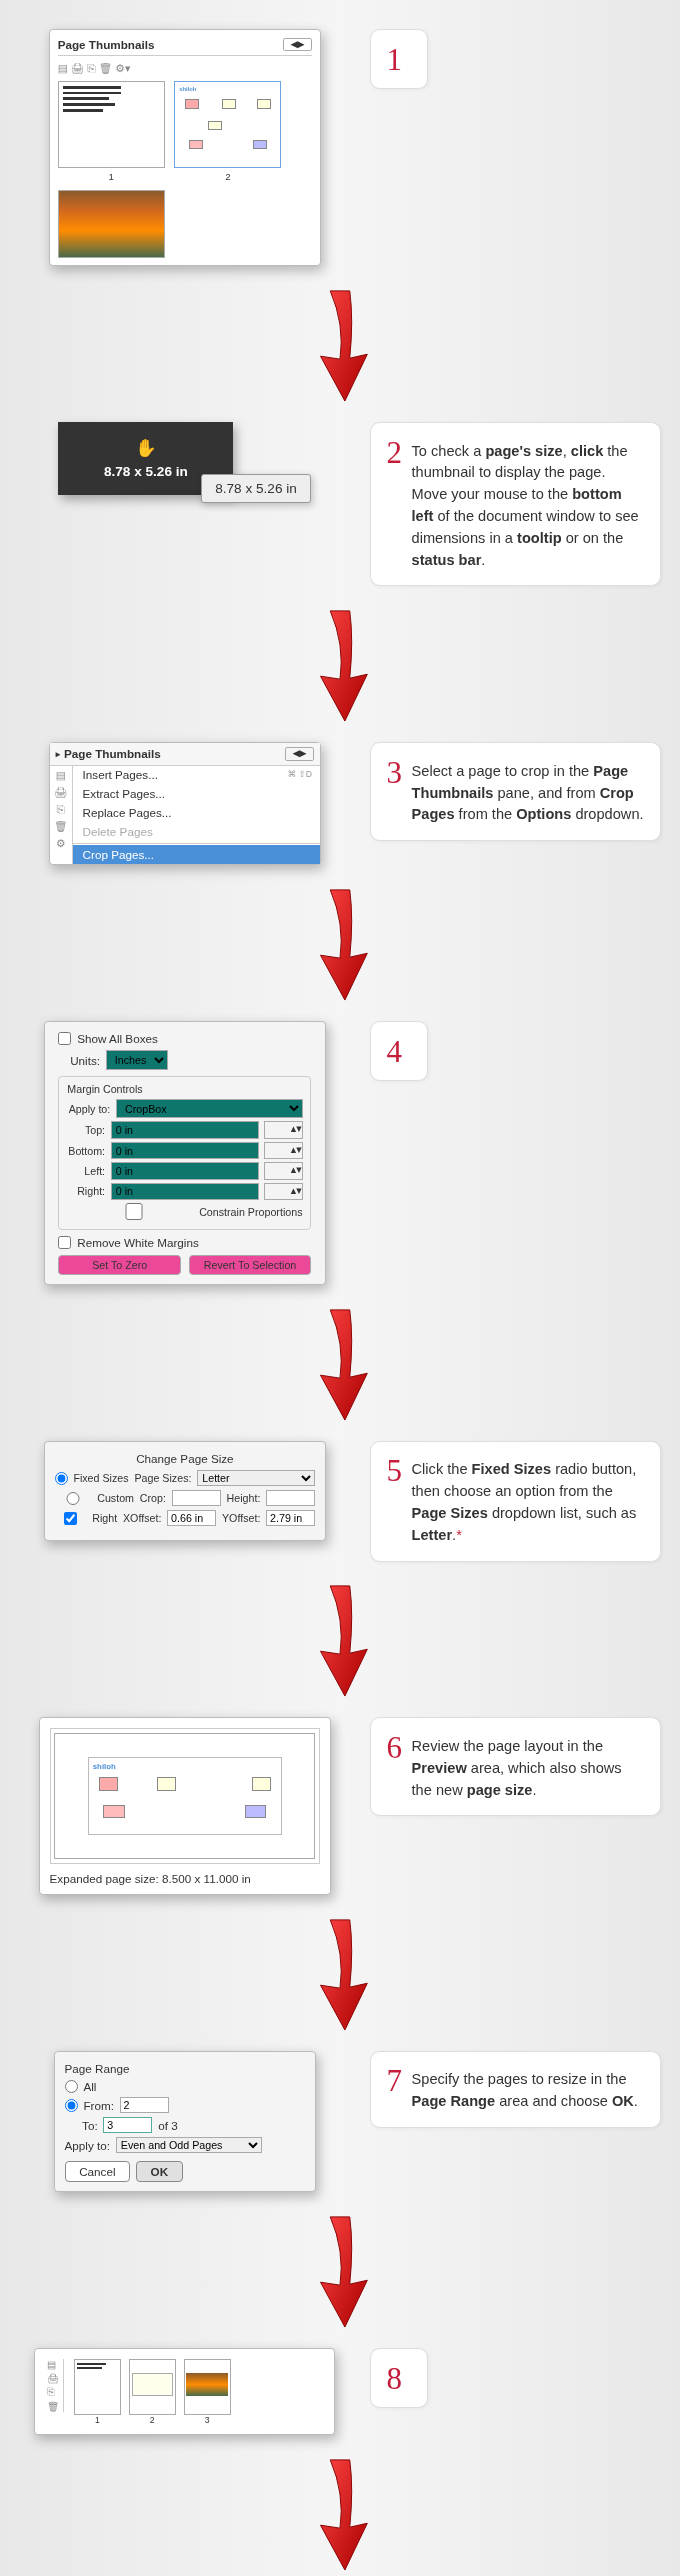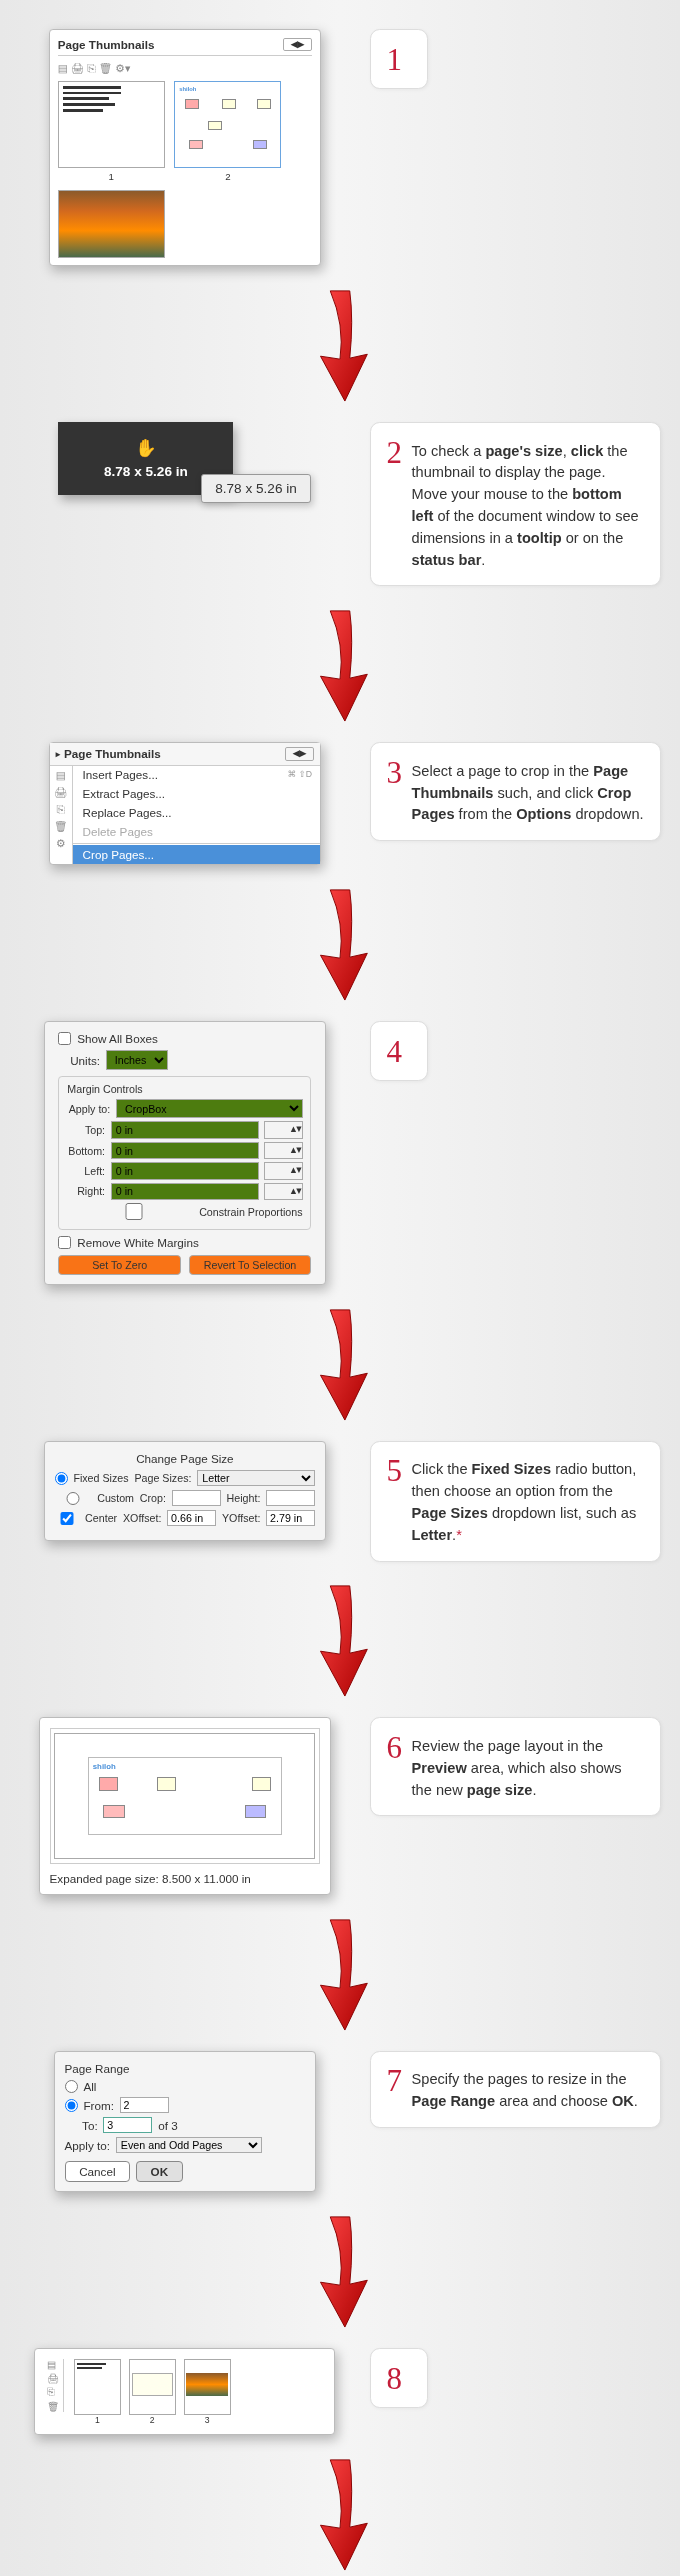--- a/index.html
+++ b/index.html
@@ -98,28 +98,28 @@
   .s3-menu { flex:1; font-size:11.7px;}
   .s3-menu .m { padding:2.9px 9.7px; }
   .s3-menu .m.dis { color:#aaa; }
   .s3-menu .m.sel { background:#4a90d9; color:#fff;}
   .s3-menu .hr { height:1px; background:#ccc; margin:1.9px 0;}
   .s3-right { font-size:8.7px; float:right; color:#999; padding:3.9px 7.8px;}
   
   .s4 { width:282px; padding:9.7px 13.6px; background:#f4f4f4;}
   .s4 label { font-size:11.7px; }
   .s4 .row4 { display:flex; align-items:center; gap:5.8px; margin-bottom:5.8px;}
-  .s4 select, .s4 input[type=text] { font-size:10.7px; border:1px solid #aaa; background:#4d7c0f; padding:1.9px 3.9px;}
+  .s4 select, .s4 input[type=text] { font-size:10.7px; border:1px solid #aaa; background:#0f766e; padding:1.9px 3.9px;}
   .s4 .margin-ctl { border:1px solid #ccc; border-radius:3.9px; padding:5.8px 7.8px; margin:5.8px 0;}
   .s4 .margin-ctl .r { display:flex; align-items:center; gap:5.8px; margin-bottom:2.9px;}
   .s4 .margin-ctl .r span { width:43px; text-align:right; font-size:10.7px;}
   .s4 .margin-ctl .r input { flex:1; height:17.5px;}
   .s4 .stepper { width:13.6px; height:17.5px; border:1px solid #aaa; display:inline-flex; flex-direction:column; font-size:5.8px; text-align:center;}
   .s4 .btns { display:flex; gap:7.8px; margin-top:3.9px;}
-  .s4 .btn { flex:1; border:1px solid #aaa; border-radius:3.9px; padding:2.9px; font-size:10.7px; text-align:center; background:#f97316;}
+  .s4 .btn { flex:1; border:1px solid #aaa; border-radius:3.9px; padding:2.9px; font-size:10.7px; text-align:center; background:#ec4899;}
   
   .s5 { width:282px; padding:9.7px; background:#f4f4f4;}
   .s5 .t { font-size:11.7px; margin-bottom:5.8px;text-align:center; }
   .s5 .r5 { display:flex; align-items:center; gap:5.8px; font-size:10.7px; margin-bottom:3.9px;}
   .s5 input[type=radio] { margin:0;}
   .s5 select { font-size:10.7px; flex:1; border:1px solid #aaa;}
   .s5 .half input { width:49px; border:1px solid #aaa; font-size:10.7px; padding:1px 2.9px;}
   
   .s6 { width:292px; padding:9.7px;}
   .s6-prev { border:1px solid #ccc; padding:3.9px; margin-bottom:7.8px;}
@@ -254,21 +254,21 @@
           <div class="hr"></div>
           <div class="m sel">Crop Pages...</div>
         </div>
       </div>
     </div>
   </div>
   <div class="right-col">
     <div class="instruction-box">
       <span class="step-num">3</span>
       <span class="step-text">
-        <span>Select a page to crop in the </span><b>Page Thumbnails</b><span> such, and click </span><b>Crop Pages</b><span> from the </span><b>Options</b><span> dropdown.</span>
+        <span>Select a page to crop in the </span><b>Page Thumbnails</b><span> pane, and from </span><b>Crop Pages</b><span> from the </span><b>Options</b><span> dropdown.</span>
       </span>
     </div>
   </div>
 </div>
 <svg class="arrow-down" viewBox="0 0 80 120">
     <path d="M30 5 Q45 40 40 75 L20 72 L45 118 L68 70 L50 74 Q54 35 50 5 Z" fill="url(#arrg)" stroke="#880000"></path>
   </svg>
 
 <div class="row">
   <div class="left-col">
@@ -345,21 +345,21 @@
       <div class="r5 half">
         <input type="radio" style="">
           <label>Custom</label>
         <label>Crop:</label>
           <input type="text" style="">
         <label>Height:</label>
           <input type="text" style="">
       </div>
       <div class="r5 half">
         <input type="checkbox" checked="" style="">
-          <label>Center</label>
+          <label>Right</label>
         <label>XOffset:</label>
           <input type="text" value="0.66 in" style="">
         <label>YOffset:</label>
           <input type="text" value="2.79 in" style="">
       </div>
     </div>
   </div>
   <div class="right-col">
     <div class="instruction-box">
       <span class="step-num">5</span>

